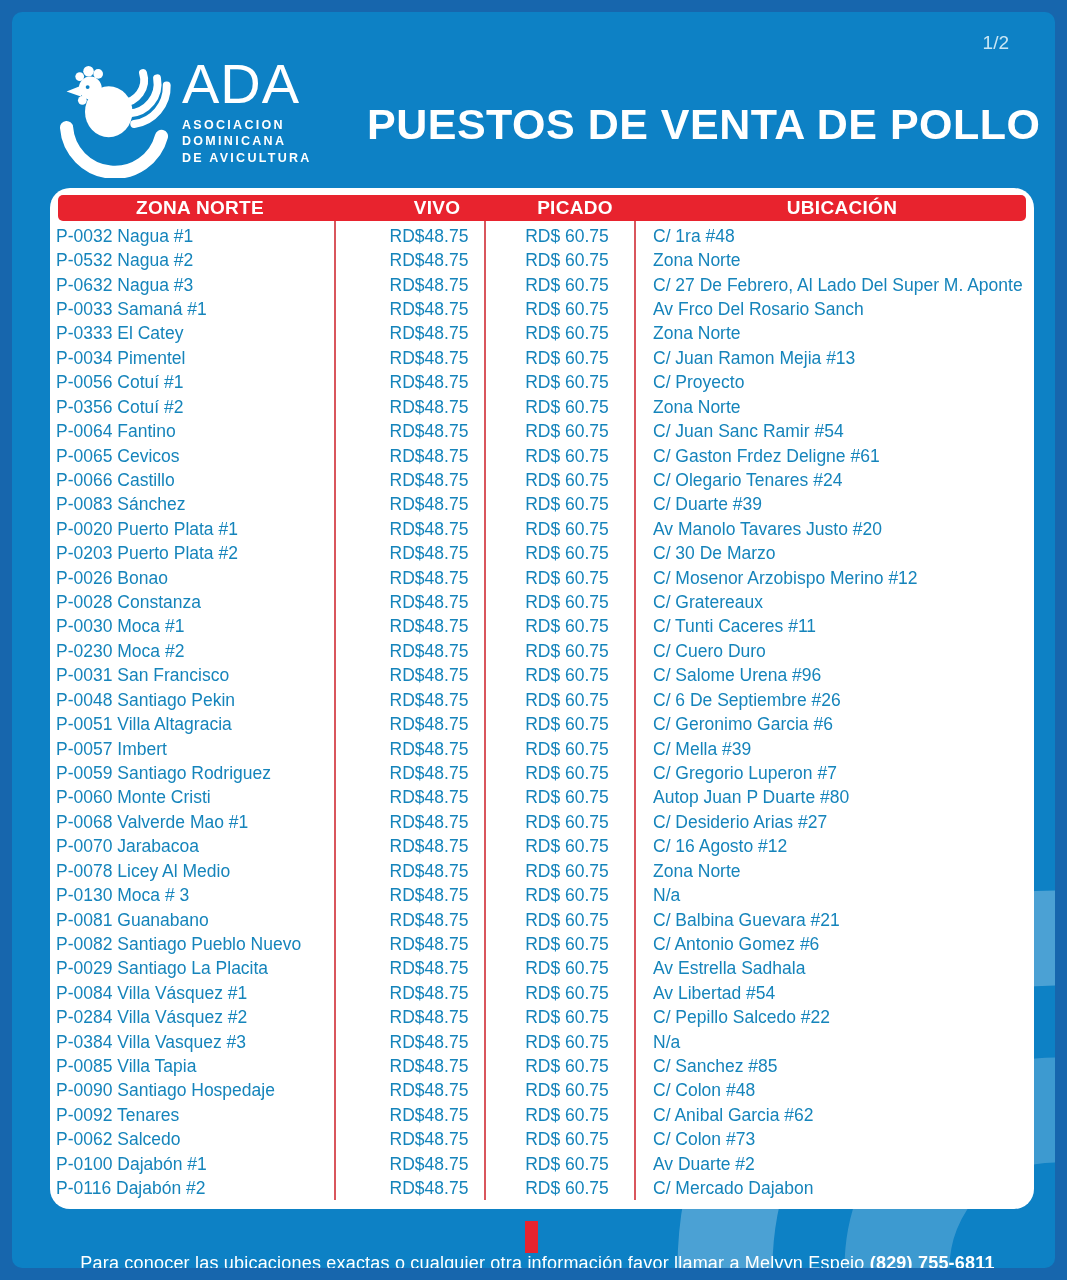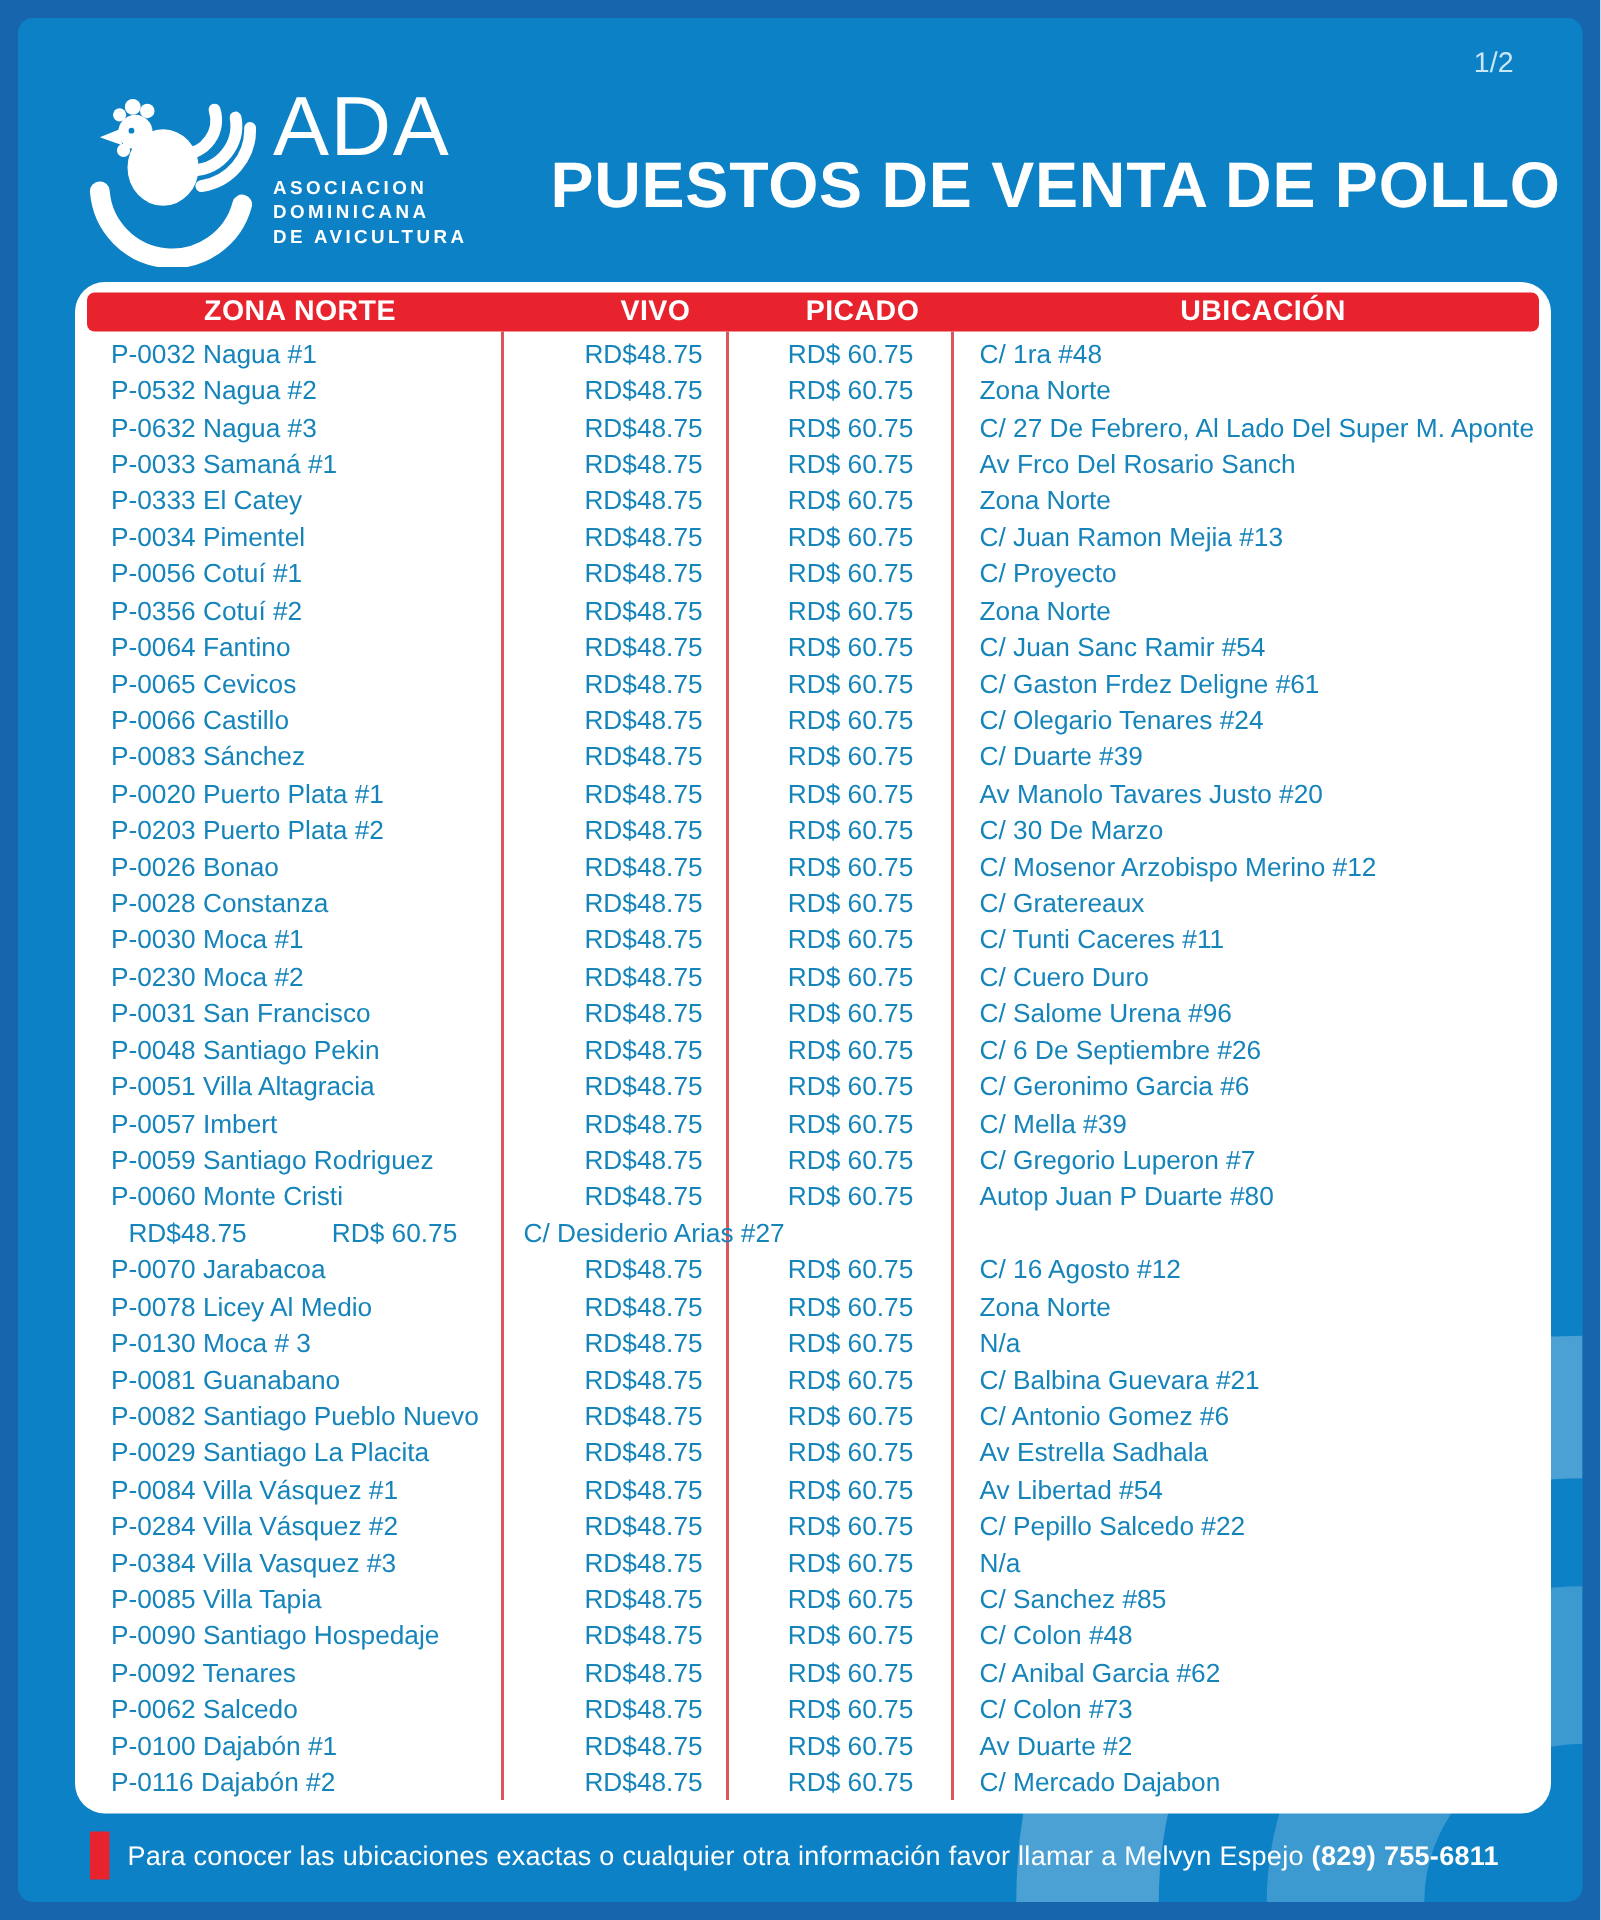--- a/index.html
+++ b/index.html
@@ -58,29 +58,29 @@
     position:absolute; width:1.5px; top:33px; bottom:9px;
     background:#d9565c;
   }
   .divider.d1 { left:284px; }
   .divider.d2 { left:434px; }
   .divider.d3 { left:584px; }
 
   .table-body { position:absolute; left:0; right:0; top:36px; }
   .trow { display:flex; height:24.43px; align-items:center; color:#1584bb; font-size:17.5px; font-weight:500; }
   .trow .cell { white-space:nowrap; overflow:visible; }
-  .cell.puesto   { width:304px; padding-left:24px; }
+  .cell.puesto   { width:304px; padding-left:6px; }
   .cell.vivo     { width:150px; text-align:center; }
   .cell.picado   { width:126px; text-align:center; }
   .cell.ubicacion{ flex:1; padding-left:23px; }
 
   
   .footer {
     position:absolute; left:48px; top:1209px; right:40px;
-    display:flex; align-items:center;
+    display:flex; align-items:center;flex-direction:column;
   }
   .footer-bullet { width:13px; height:32px; background:#e8232e; margin-right:12px; flex:none; }
   .footer-text { color:#ffffff; font-size:18px; font-weight:400; letter-spacing:0.2px; }
   .footer-text b { font-weight:700; }
 </style>
 </head>
 <body>
 
 <div class="page">
   <div class="canvas">
@@ -293,20 +293,21 @@
         </div>
 
         <div class="trow">
           <span class="cell puesto">P-0060 Monte Cristi</span>
           <span class="cell vivo">RD$48.75</span>
           <span class="cell picado">RD$ 60.75</span>
           <span class="cell ubicacion">Autop Juan P Duarte #80</span>
         </div>
 
         <div class="trow">
+          <span class="cell puesto">P-0068 Valverde Mao #1</span>
           <span class="cell vivo">RD$48.75</span>
           <span class="cell picado">RD$ 60.75</span>
           <span class="cell ubicacion">C/ Desiderio Arias #27</span>
         </div>
 
         <div class="trow">
           <span class="cell puesto">P-0070 Jarabacoa</span>
           <span class="cell vivo">RD$48.75</span>
           <span class="cell picado">RD$ 60.75</span>
           <span class="cell ubicacion">C/ 16 Agosto #12</span>

